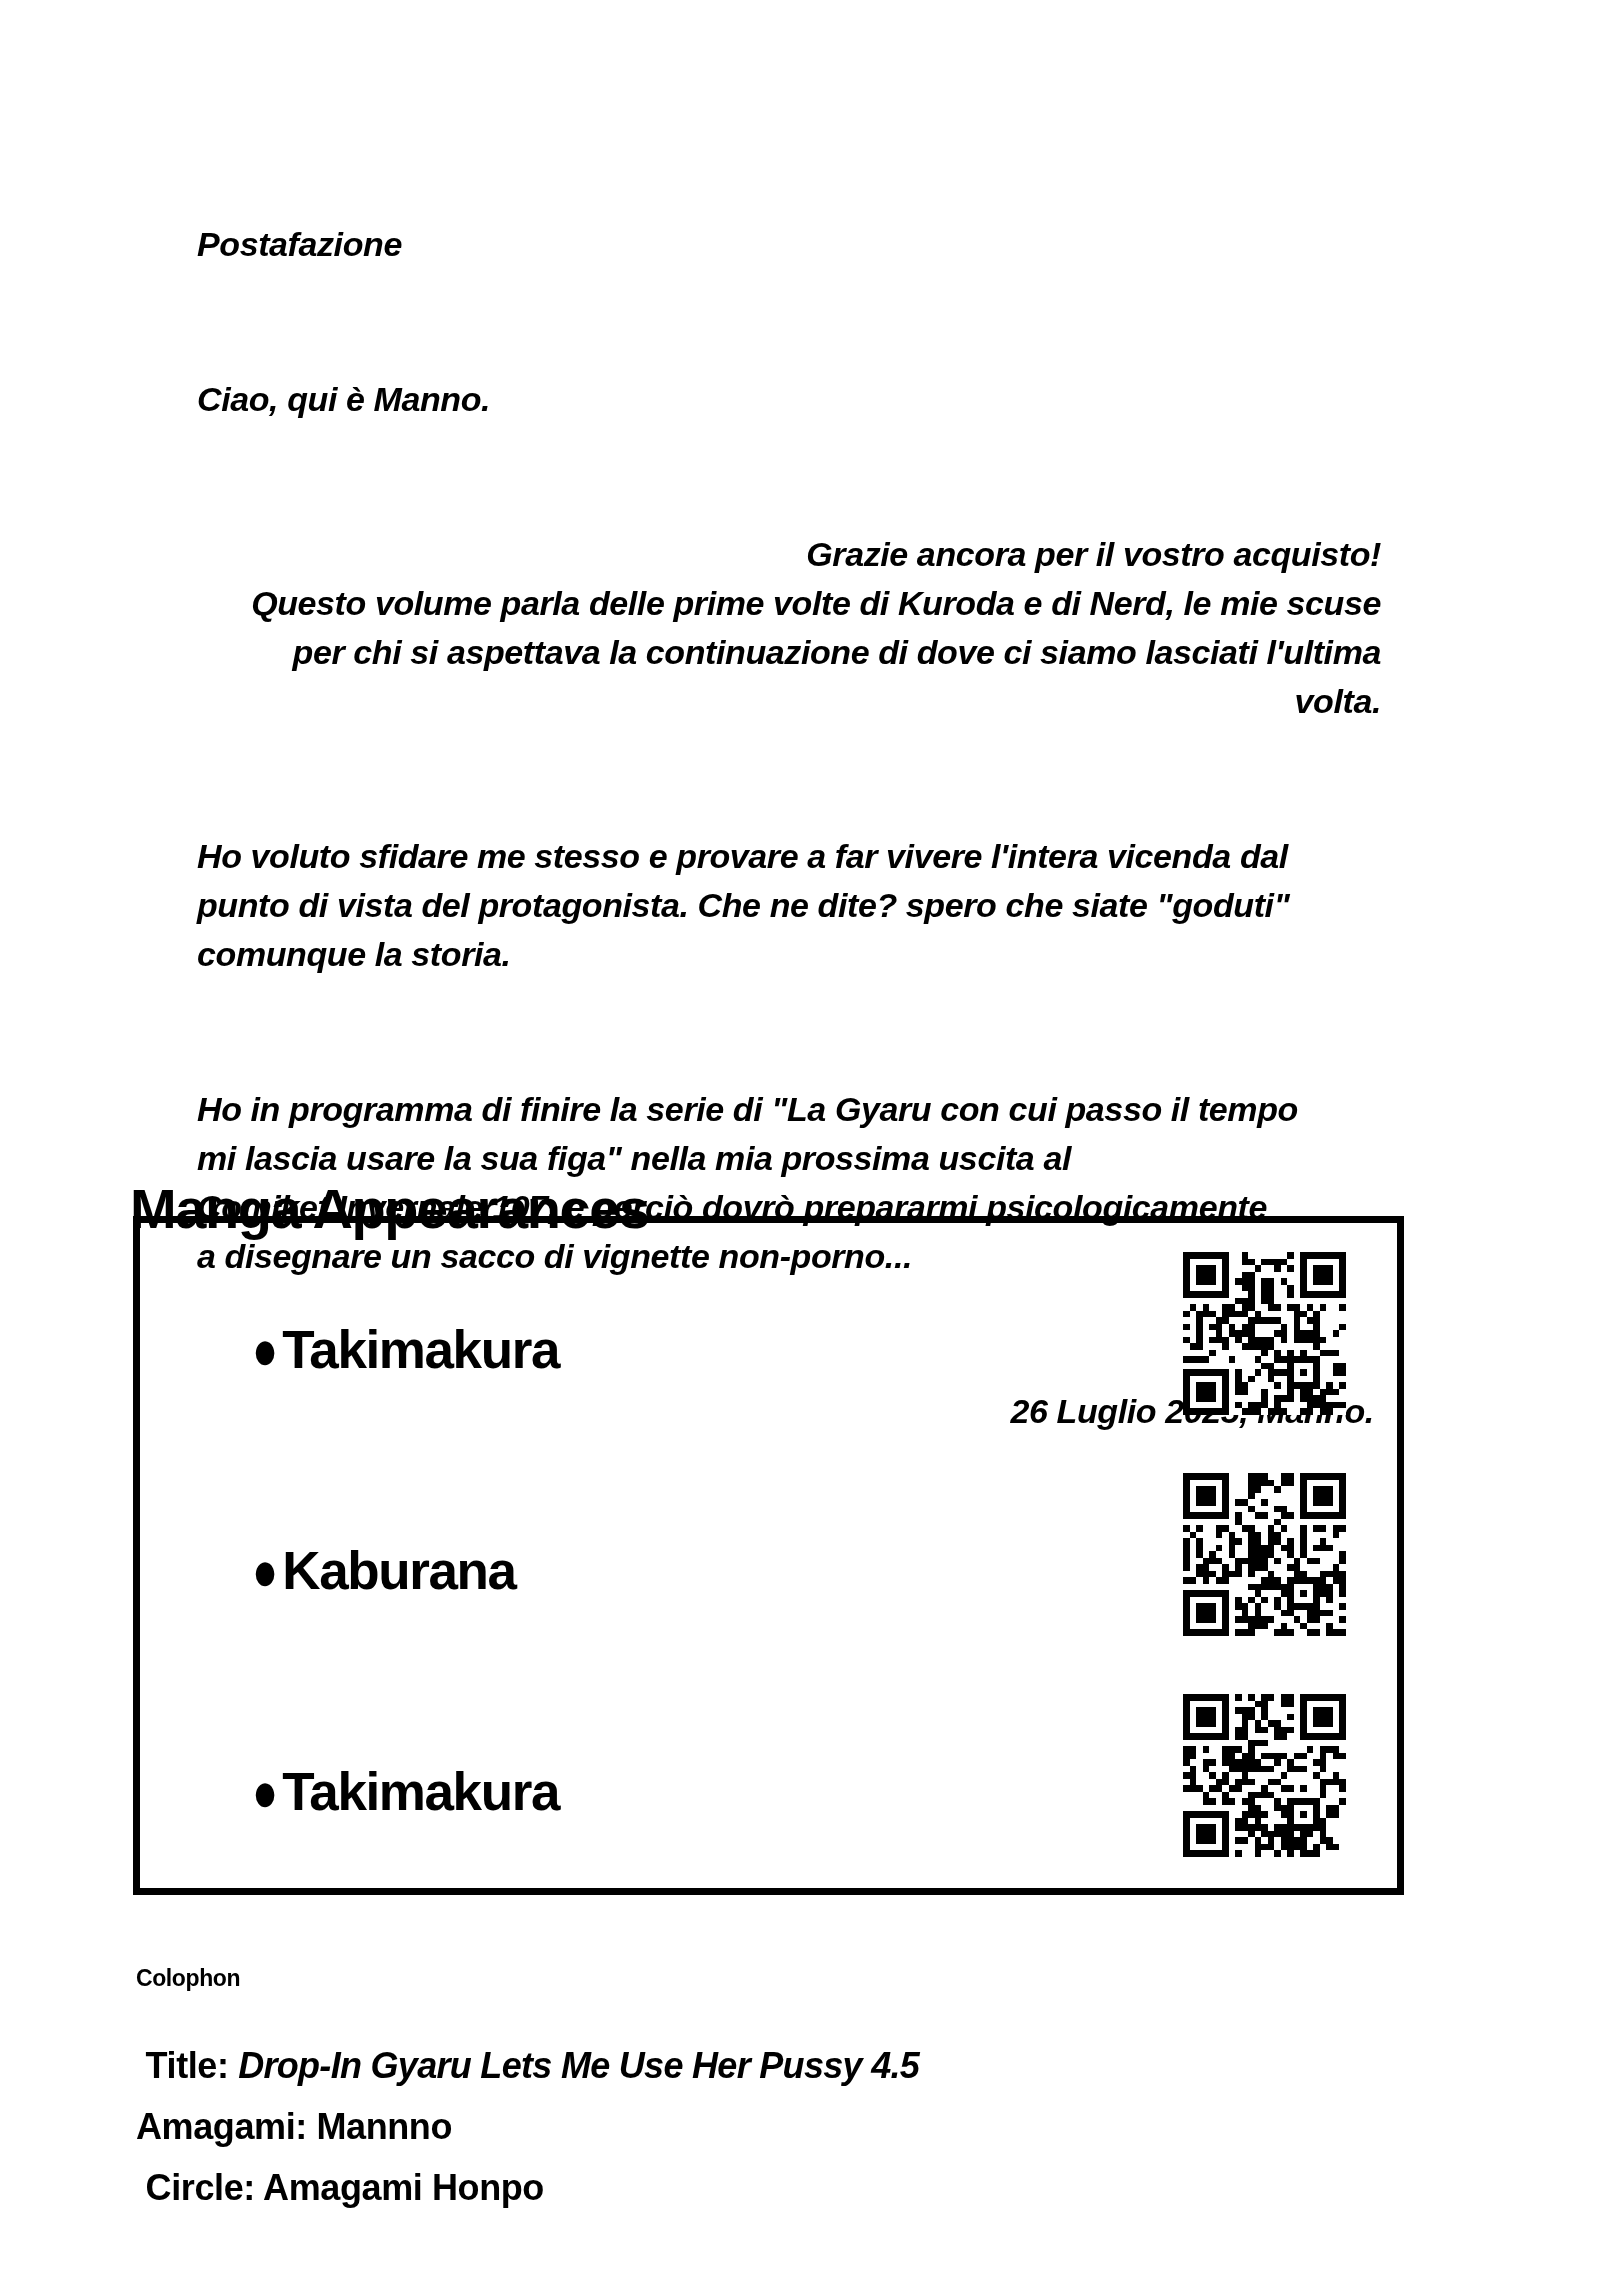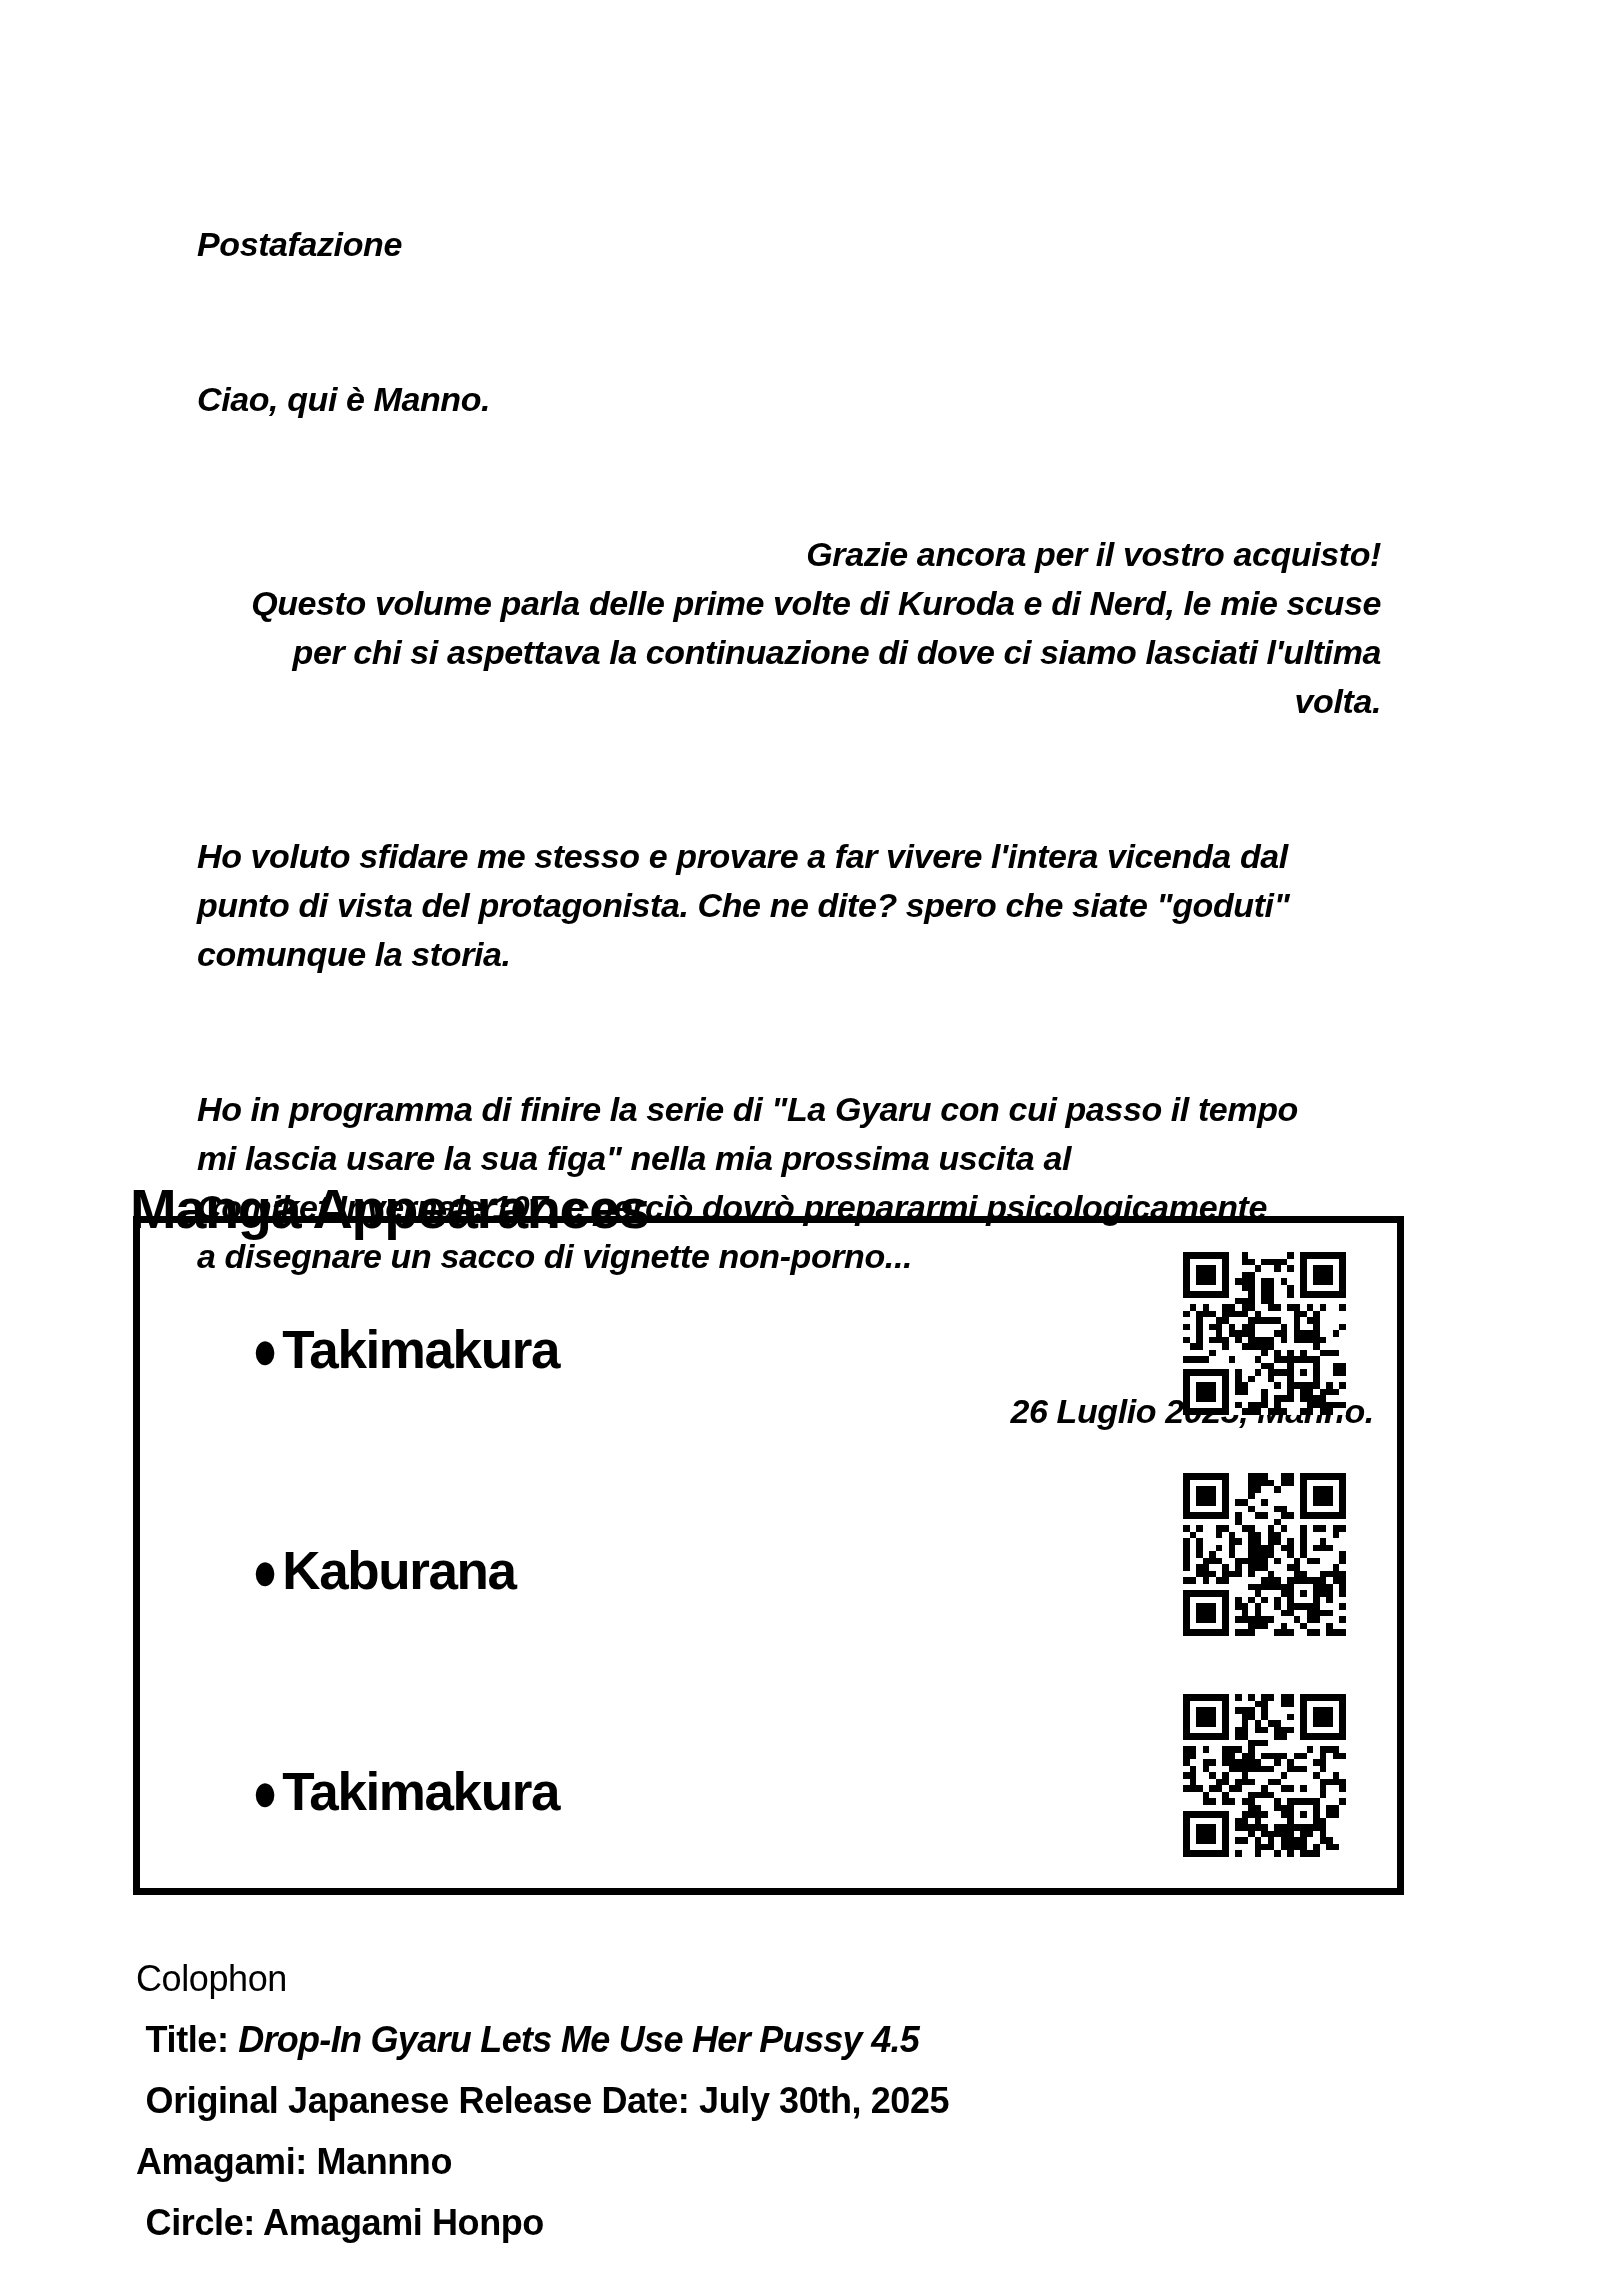--- a/index.html
+++ b/index.html
@@ -43,21 +43,22 @@
     display:flex;align-items:center;transform:translateY(15.7px);
   }
   .ma-bullet{
     font-size:47px;line-height:47px;margin-right:4.3px;
     transform:scale(0.92,1.18);display:inline-block;
   }
   .qr{width:163px;height:163px;flex:0 0 auto;}
   
   .colophon{position:absolute;left:136px;top:1936px;white-space:pre;}
   .col-heading{
-    font-size:36px;line-height:37px;font-weight:400;letter-spacing:-0.4px;
+    font-size:23px;line-height:37px;font-weight:700;letter-spacing:-0.4px;
+    margin-bottom:26px;
   }
   .col-line{
     font-size:36px;line-height:37px;font-weight:700;letter-spacing:-0.4px;
   }
   .col-title-value{font-style:italic;font-weight:700;letter-spacing:-0.7px;}
 </style>
 </head>
 <body>
 
 <div class="afterword">
@@ -765,19 +766,18 @@
         <rect x="17" y="17" width="3" height="3" fill="#ffffff"></rect>
         <rect x="18" y="18" width="1" height="1" fill="#000000"></rect>
       </svg>
   </div>
 
 </div>
 
 <div class="colophon">
   <div class="col-heading">Colophon</div>
   <div class="col-line"><span> Title: </span><span class="col-title-value">Drop-In Gyaru Lets Me Use Her Pussy 4.5</span></div>
-  <div class="col-line"> Original Japanese Release Date: July 30th, 2025</div>
   <div class="col-line">Amagami: Mannno</div>
   <div class="col-line"> Circle: Amagami Honpo</div>
   
   
 </div>
 
 
 </body></html>

